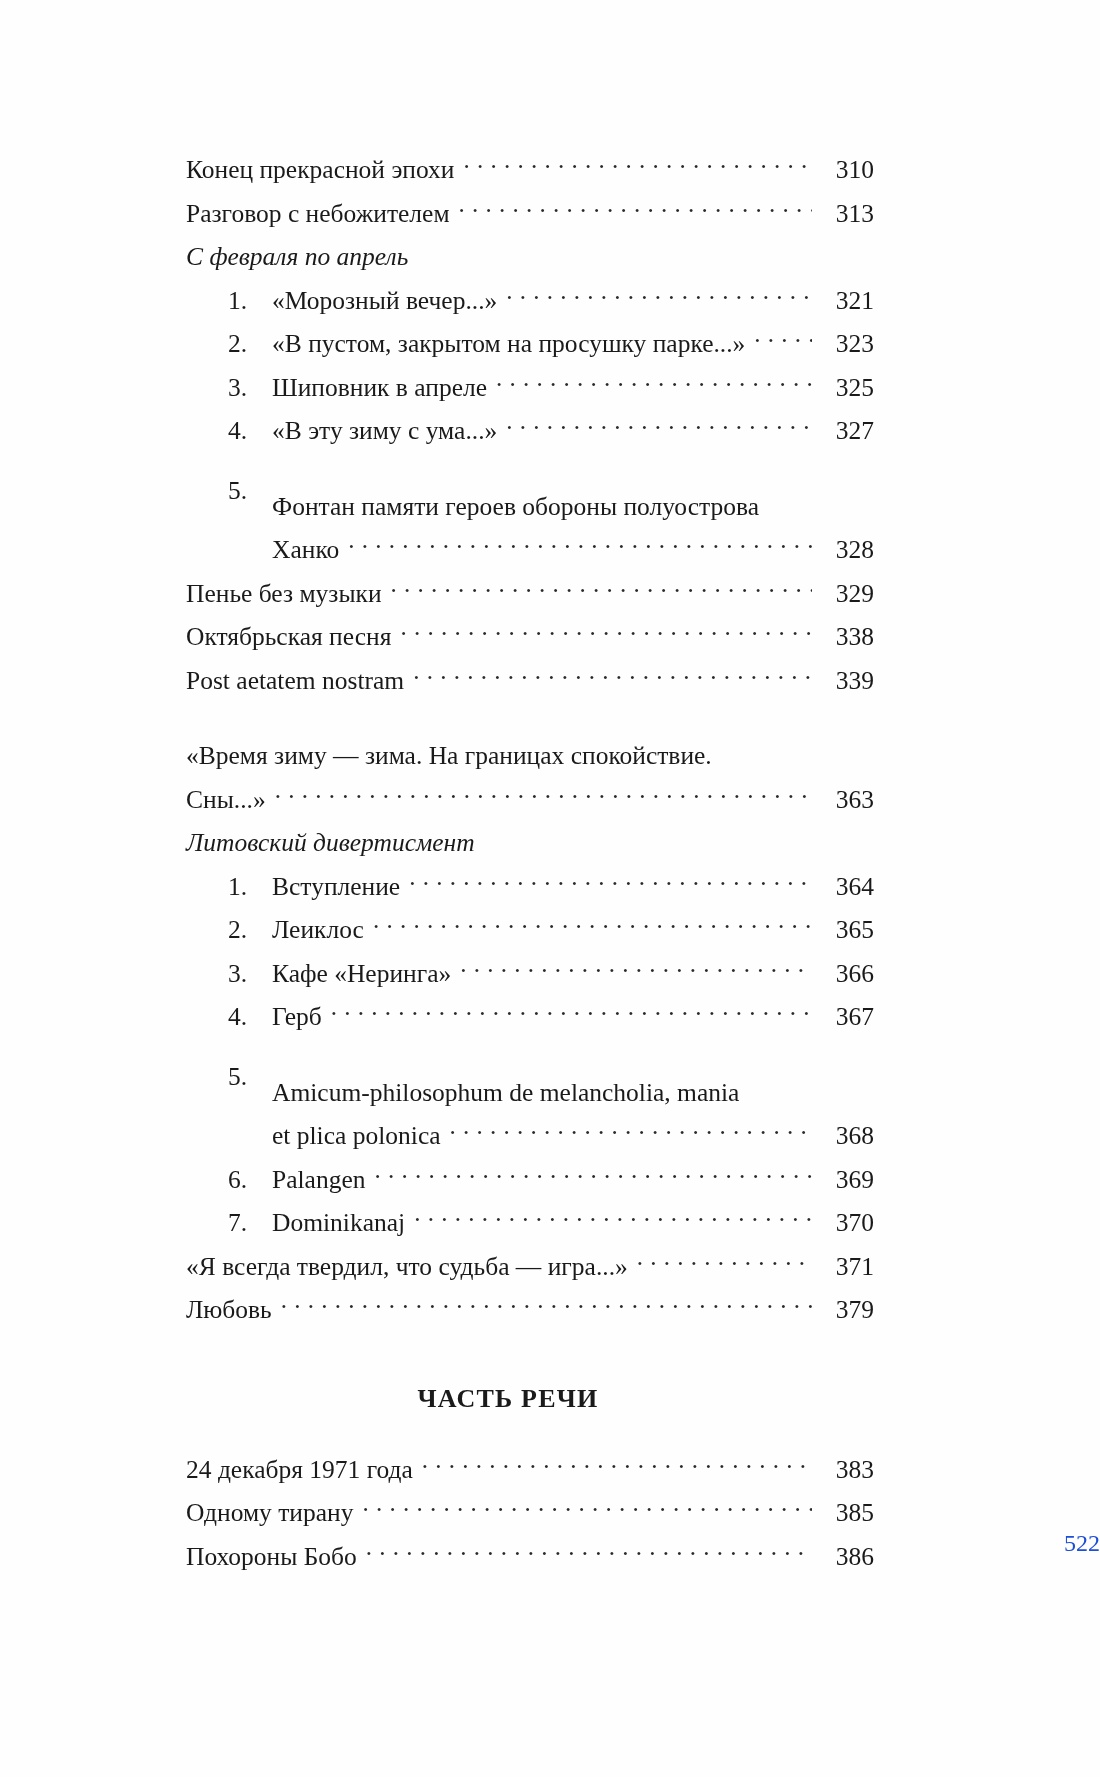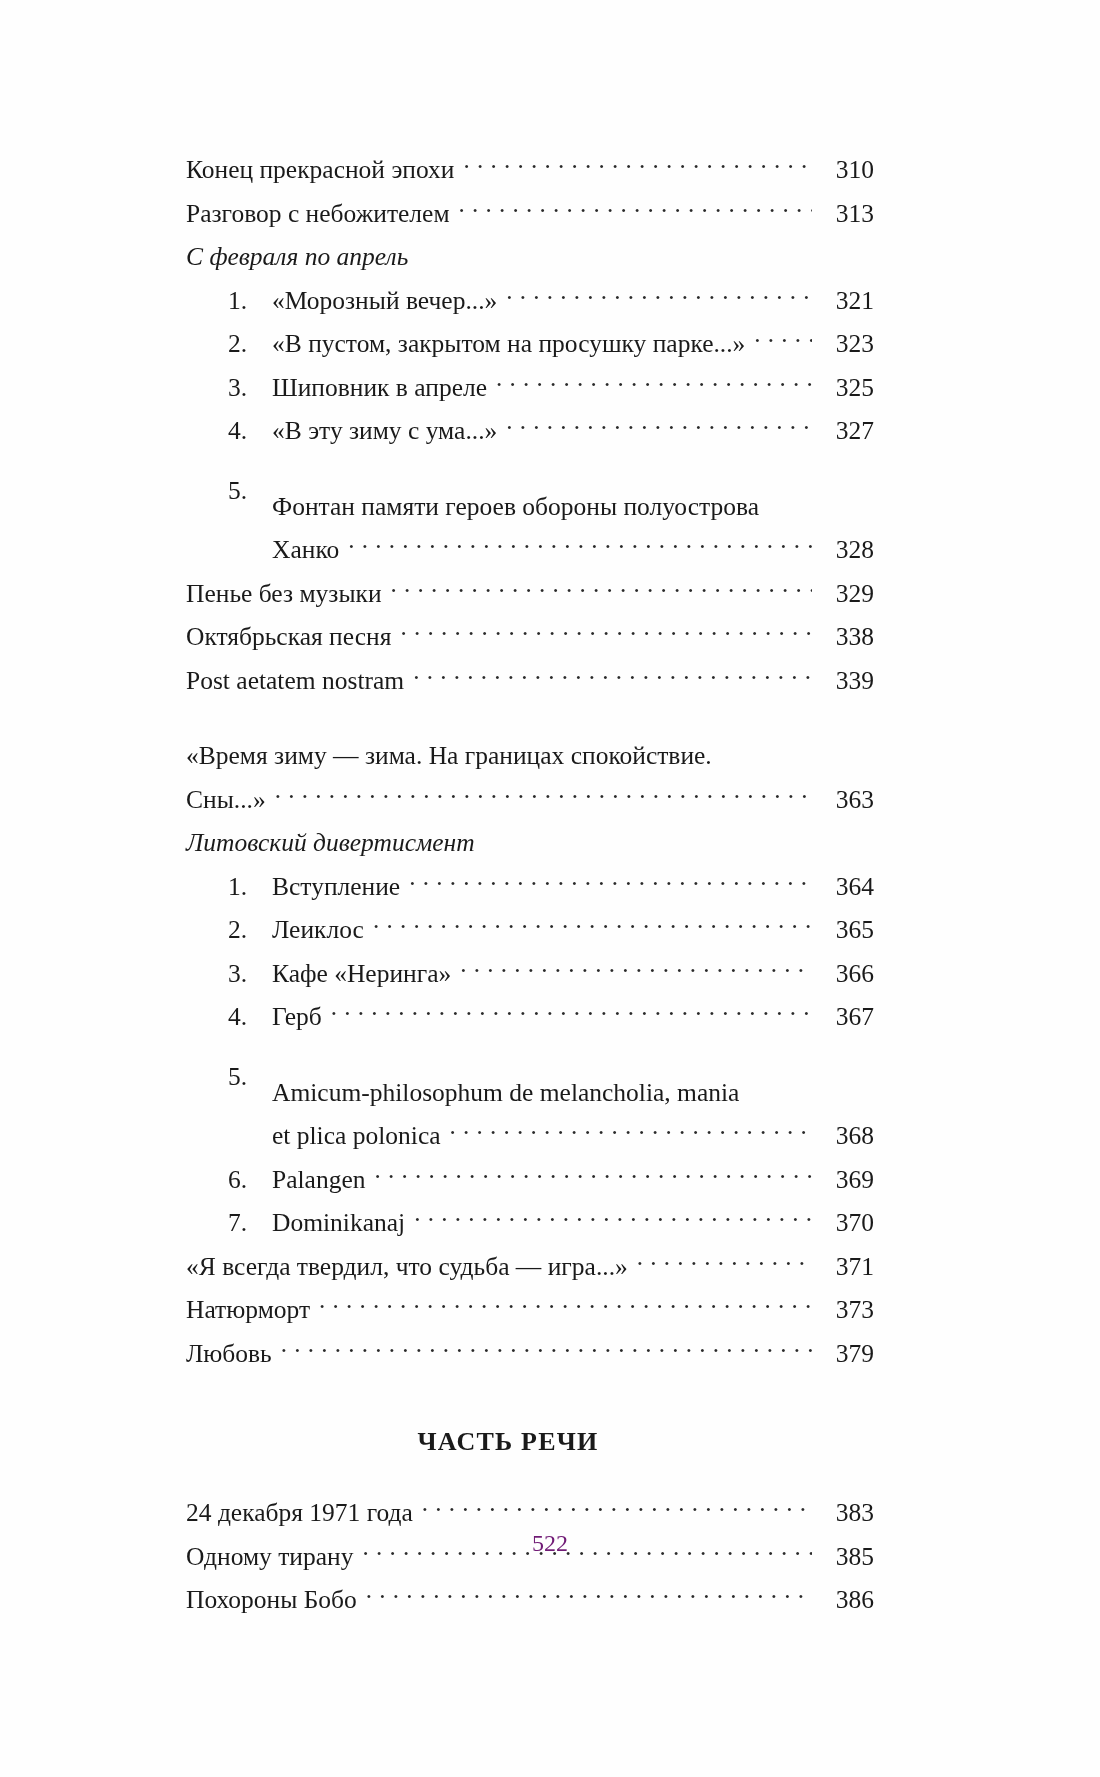--- a/index.html
+++ b/index.html
@@ -123,23 +123,23 @@
     margin-top: 52px;
     margin-bottom: 34px;
     padding-right: 44px;
   }
 
   #folio {
     position: absolute;
     left: 0;
     top: 1530px;
     width: 1100px;
-    text-align: center;
+    text-align: right;
     font-size: 24px;
-    color: #701a75;
+    color: #1d4ed8;
   }
 </style>
 </head>
 <body>
 
 <div id="page">
 
   <div id="toc">
 
     <div class="row">
@@ -284,25 +284,20 @@
       <span class="leader"></span>
       <span class="page">370</span>
     </div>
 
     <div class="row">
       <span class="title">«Я всегда твердил, что судьба — игра...»</span>
       <span class="leader"></span>
       <span class="page">371</span>
     </div>
 
-    <div class="row">
-      <span class="title">Натюрморт</span>
-      <span class="leader"></span>
-      <span class="page">373</span>
-    </div>
 
     <div class="row">
       <span class="title">Любовь</span>
       <span class="leader"></span>
       <span class="page">379</span>
     </div>
 
     <div class="part-heading">ЧАСТЬ РЕЧИ</div>
 
     <div class="row">

